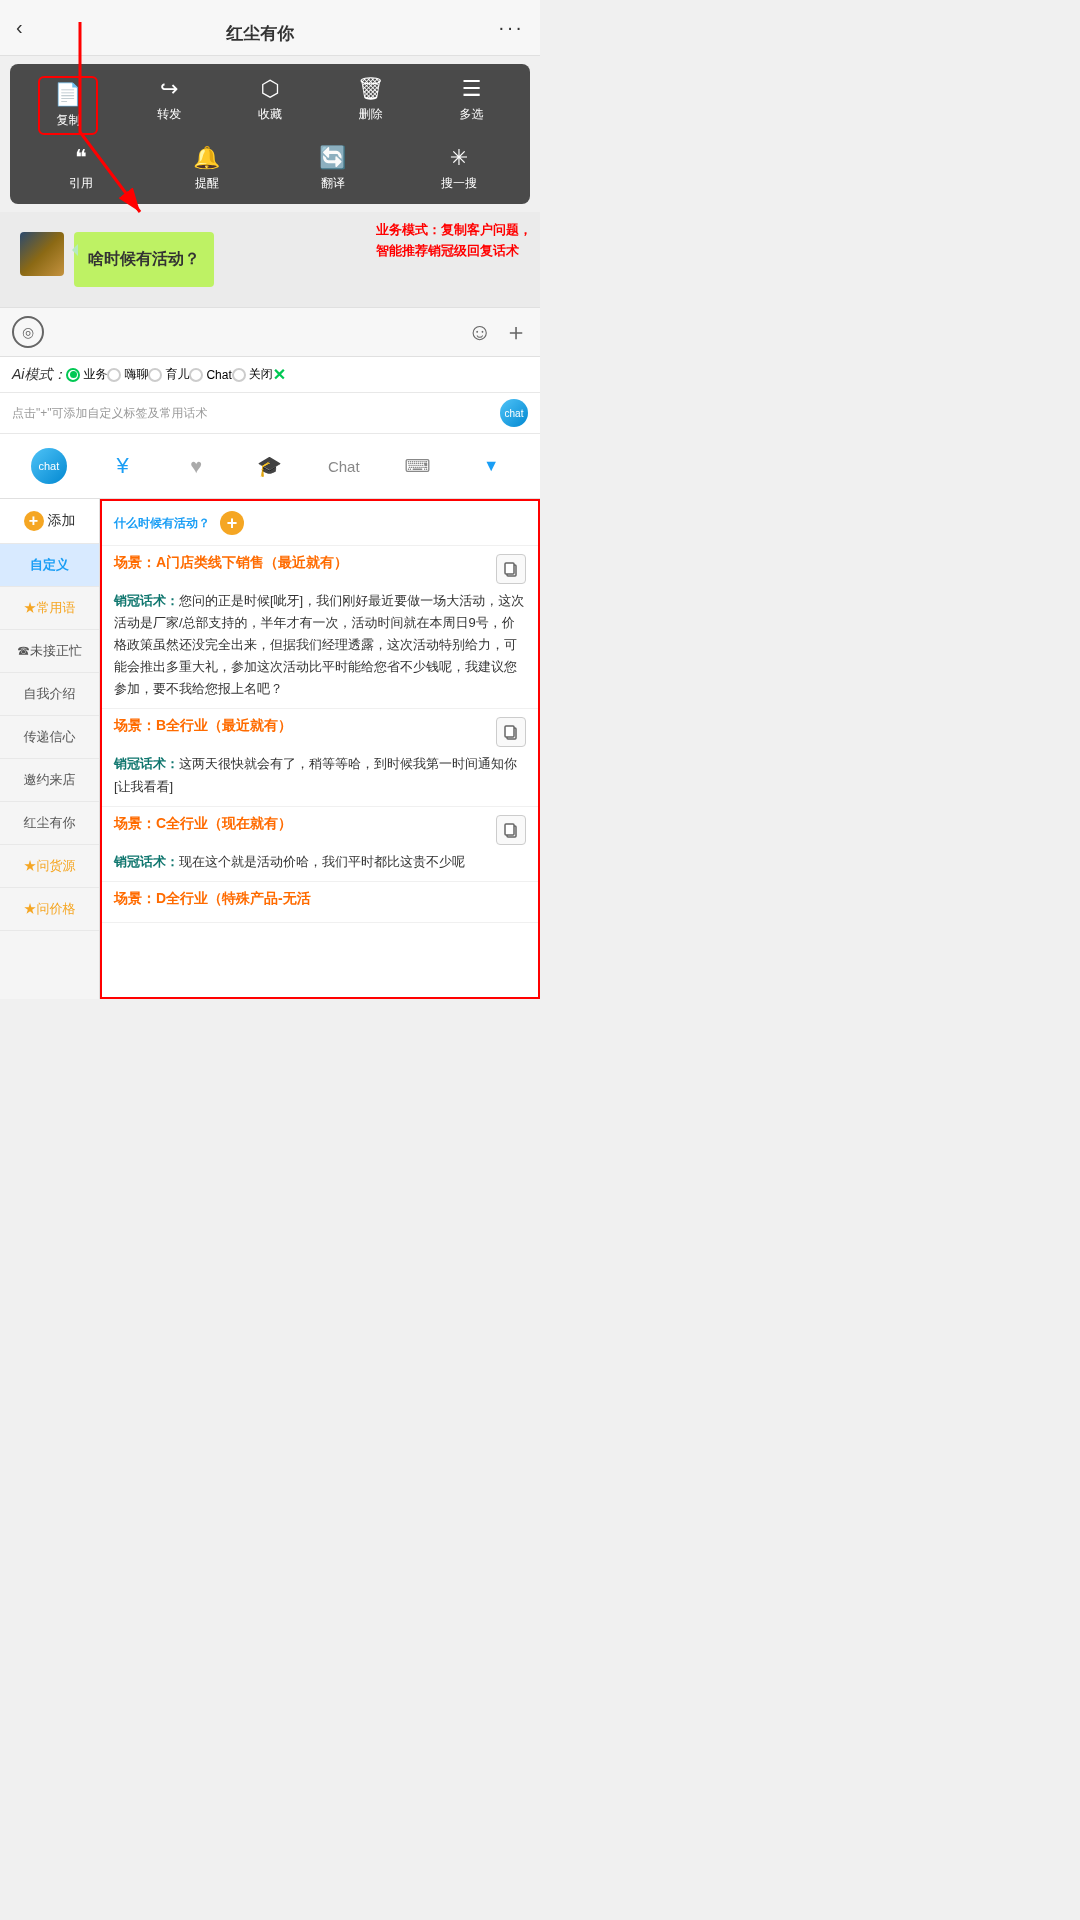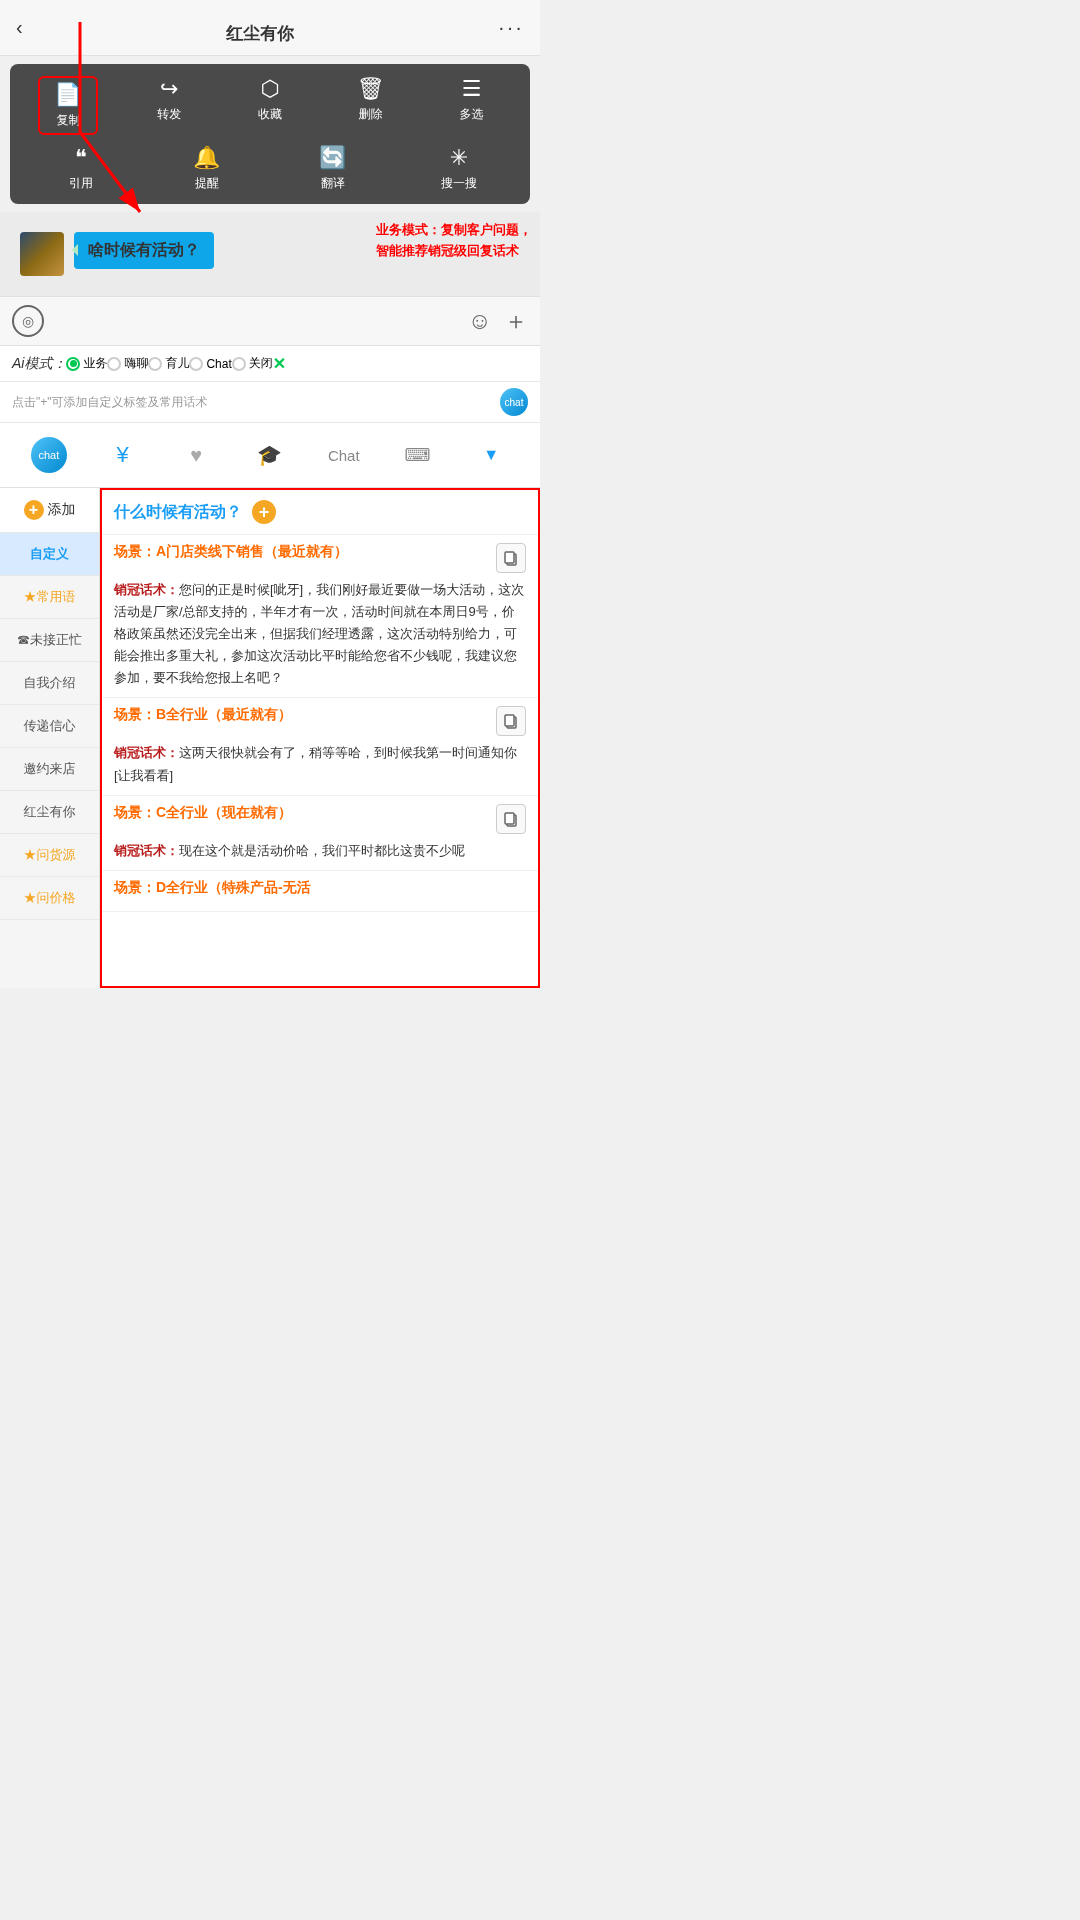--- a/index.html
+++ b/index.html
@@ -89,23 +89,23 @@
       flex-shrink: 0;
       overflow: hidden;
       position: relative;
     }
     .avatar-img {
       width: 100%;
       height: 100%;
       background: linear-gradient(135deg, #2c4a6e 0%, #8b6914 50%, #c4923f 100%);
     }
     .chat-bubble {
-      background: #0ea5e9;
+      background: #bef264;
       border-radius: 4px;
-      padding: 8px 14px;
+      padding: 17px 14px;
       font-size: 16px;
       font-weight: bold;
       color: #333;
       max-width: 200px;
       position: relative;
     }
     .chat-bubble::before {
       content: '';
       position: absolute;
       left: -8px;
@@ -323,21 +323,21 @@
 
     
     .question-header {
       padding: 10px 12px;
       display: flex;
       align-items: center;
       gap: 10px;
       border-bottom: 1px solid #f0f0f0;
     }
     .question-title {
-      font-size: 16px;
+      font-size: 12px;
       font-weight: bold;
       color: #1a9ef5;
     }
     .plus-yellow {
       width: 24px;
       height: 24px;
       border-radius: 50%;
       background: #f5a623;
       color: white;
       display: flex;
@@ -377,21 +377,21 @@
       font-size: 14px;
       background: #f9f9f9;
     }
     .scenario-content {
       font-size: 13px;
       color: #333;
       line-height: 1.7;
     }
     .scenario-content .label {
       font-weight: bold;
-      color: #b91c1c;
+      color: #0f766e;
     }
 
   </style>
 </head>
 <body>
 
 <div class="header">
   <span class="header-back">‹</span>
   <span class="header-title">红尘有你</span>
   <span class="header-more">···</span>

